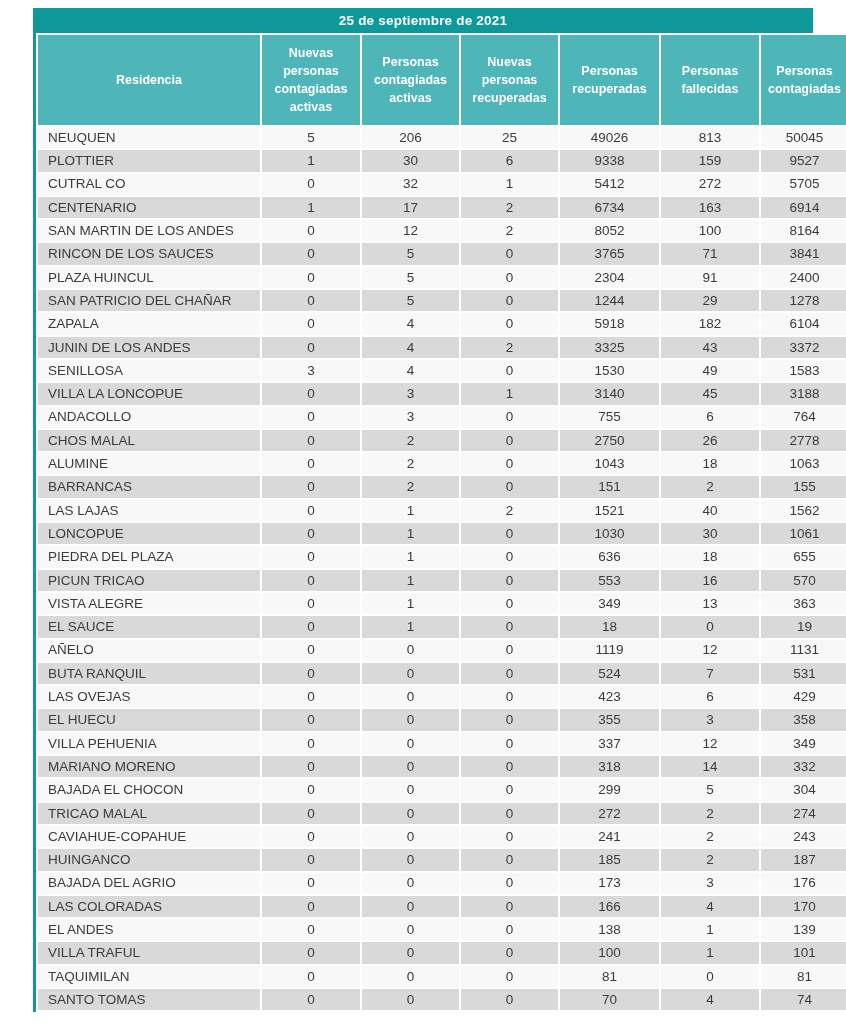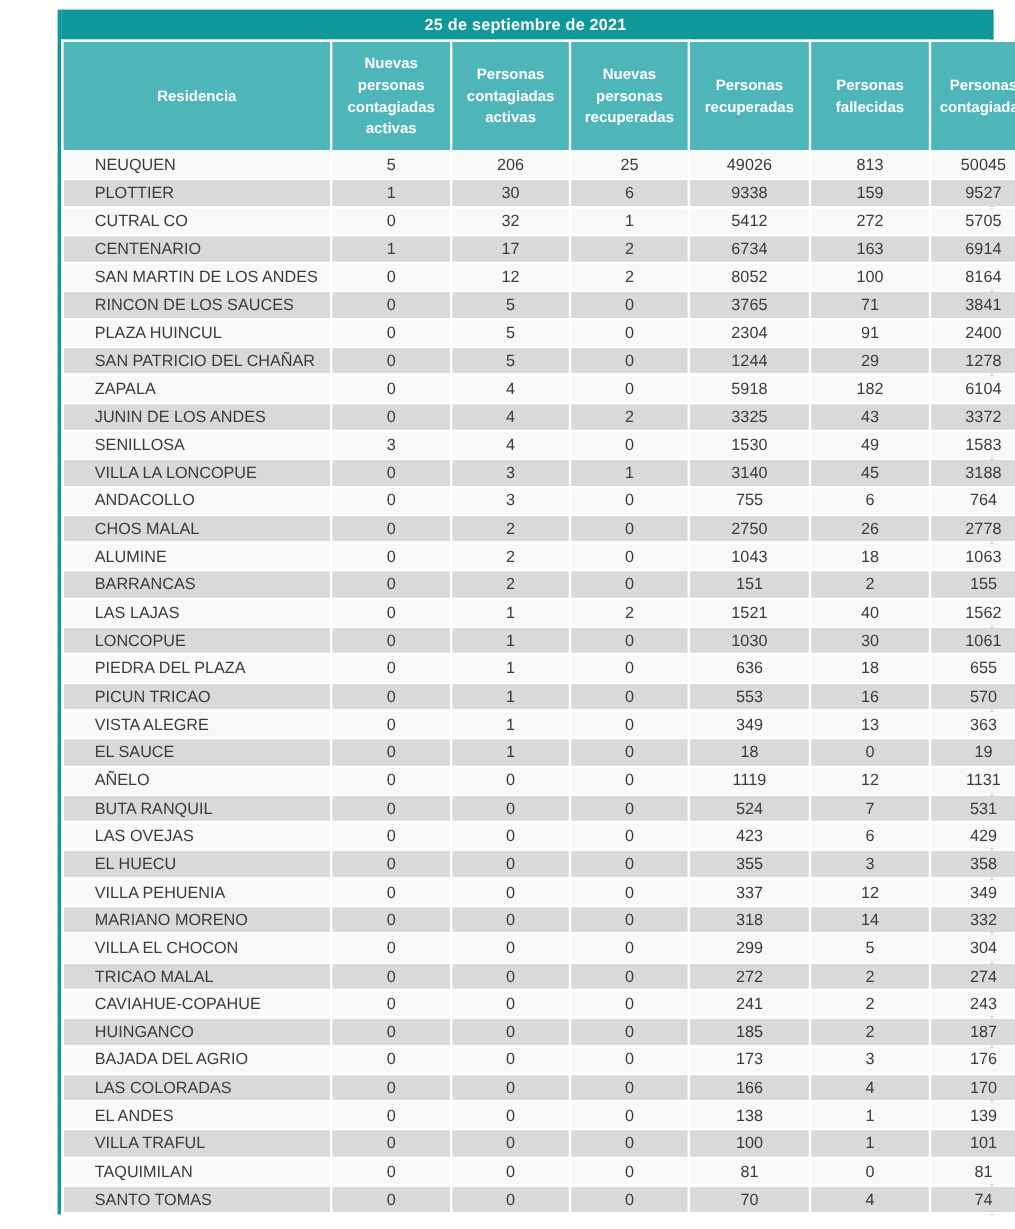--- a/index.html
+++ b/index.html
@@ -10,21 +10,21 @@
   }
   .page {
     position: relative;
     width: 846px;
     height: 1024px;
     background: #ffffff;
     overflow: hidden;
   }
   .covid-table-wrap {
     position: absolute;
-    left: 48px;
+    left: 33px;
     top: 8px;
     width: 774px;
     border-left: 3px solid #0e989a;
     border-right: 3px solid #0e989a;
     border-top: 0;
     border-bottom: 0;
   }
   .title-bar {
     background: #0e989a;
     color: #ffffff;
@@ -61,21 +61,21 @@
     height: 21.3px;
     padding: 0 2px;
     line-height: 1;
     white-space: nowrap;
     overflow: hidden;
   }
   table.data-grid tbody tr:nth-child(odd) td  { background: #f8f8f8; }
   table.data-grid tbody tr:nth-child(even) td { background: #d9d9d9; }
   
   table.data-grid th:nth-child(1), table.data-grid td:nth-child(1) { width: 216px; }
-  table.data-grid td:nth-child(1) { text-align: left; padding-left: 26px; }
+  table.data-grid td:nth-child(1) { text-align: left; padding-left: 10px; }
   table.data-grid th:nth-child(2), table.data-grid td:nth-child(2) { width: 92px; }
   table.data-grid th:nth-child(3), table.data-grid td:nth-child(3) { width: 91px; }
   table.data-grid th:nth-child(4), table.data-grid td:nth-child(4) { width: 91px; }
   table.data-grid th:nth-child(5), table.data-grid td:nth-child(5) { width: 93px; }
   table.data-grid th:nth-child(6), table.data-grid td:nth-child(6) { width: 92px; }
   table.data-grid th:nth-child(7), table.data-grid td:nth-child(7) { width: 81px; }
 </style>
 </head>
 <body>
 
@@ -341,21 +341,21 @@
           <tr>
             <td>MARIANO MORENO</td>
             <td>0</td>
             <td>0</td>
             <td>0</td>
             <td>318</td>
             <td>14</td>
             <td>332</td>
           </tr>
           <tr>
-            <td>VILLA EL CHOCON</td>
+            <td>BAJADA EL CHOCON</td>
             <td>0</td>
             <td>0</td>
             <td>0</td>
             <td>299</td>
             <td>5</td>
             <td>304</td>
           </tr>
           <tr>
             <td>TRICAO MALAL</td>
             <td>0</td>

